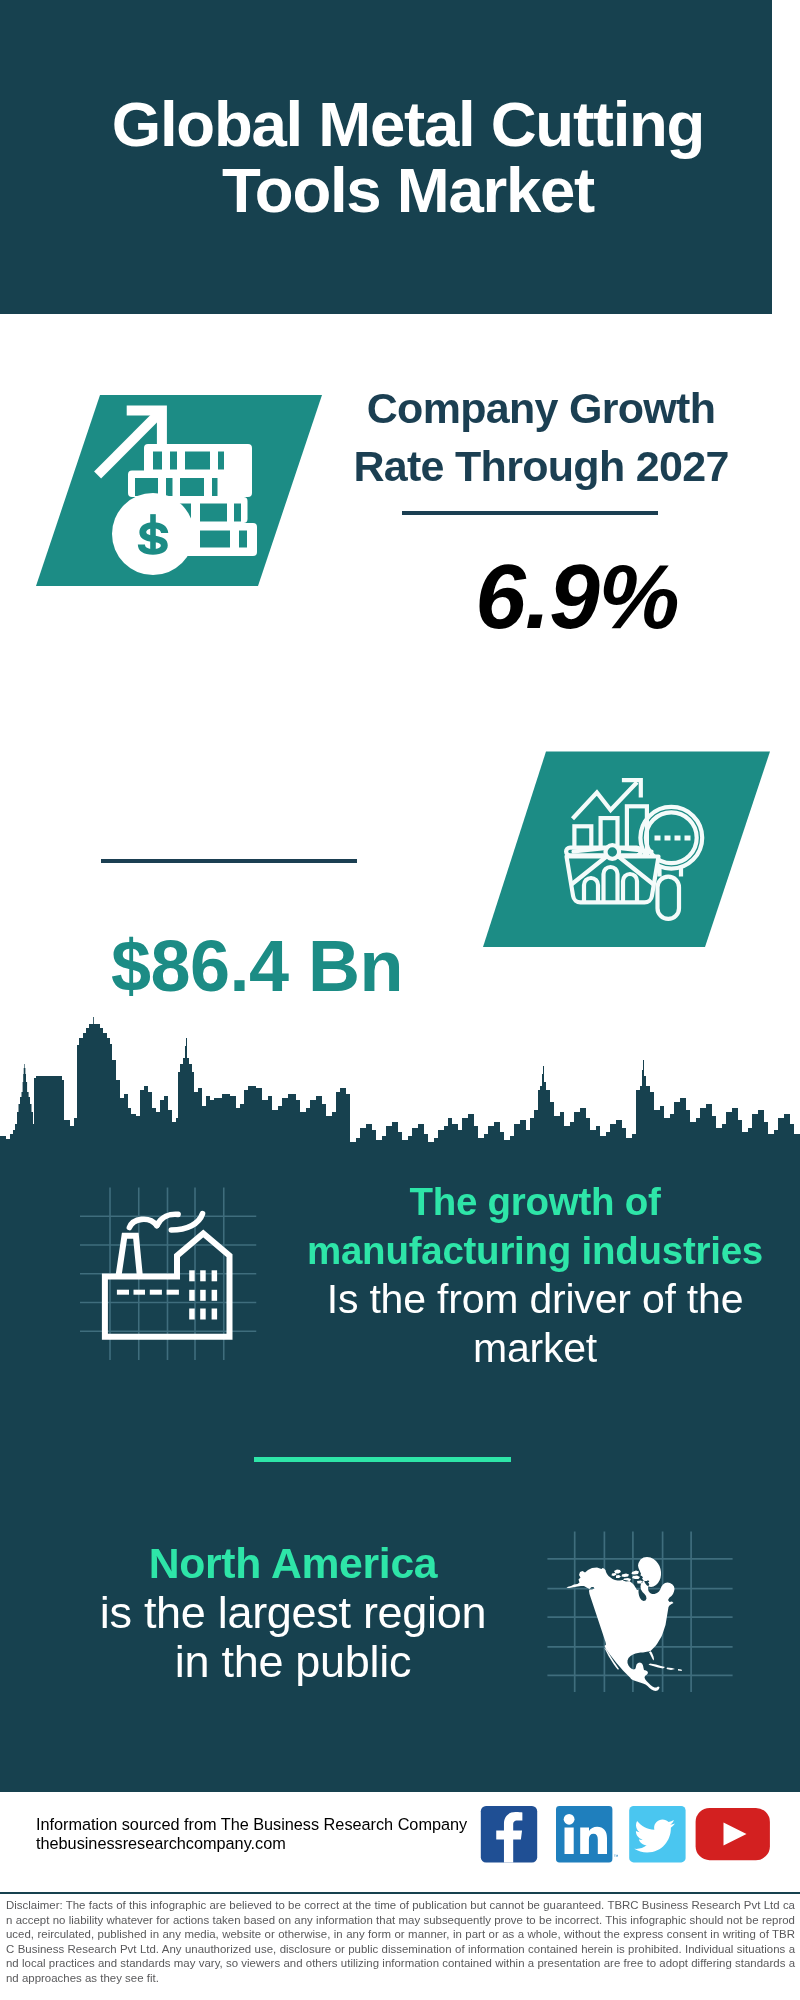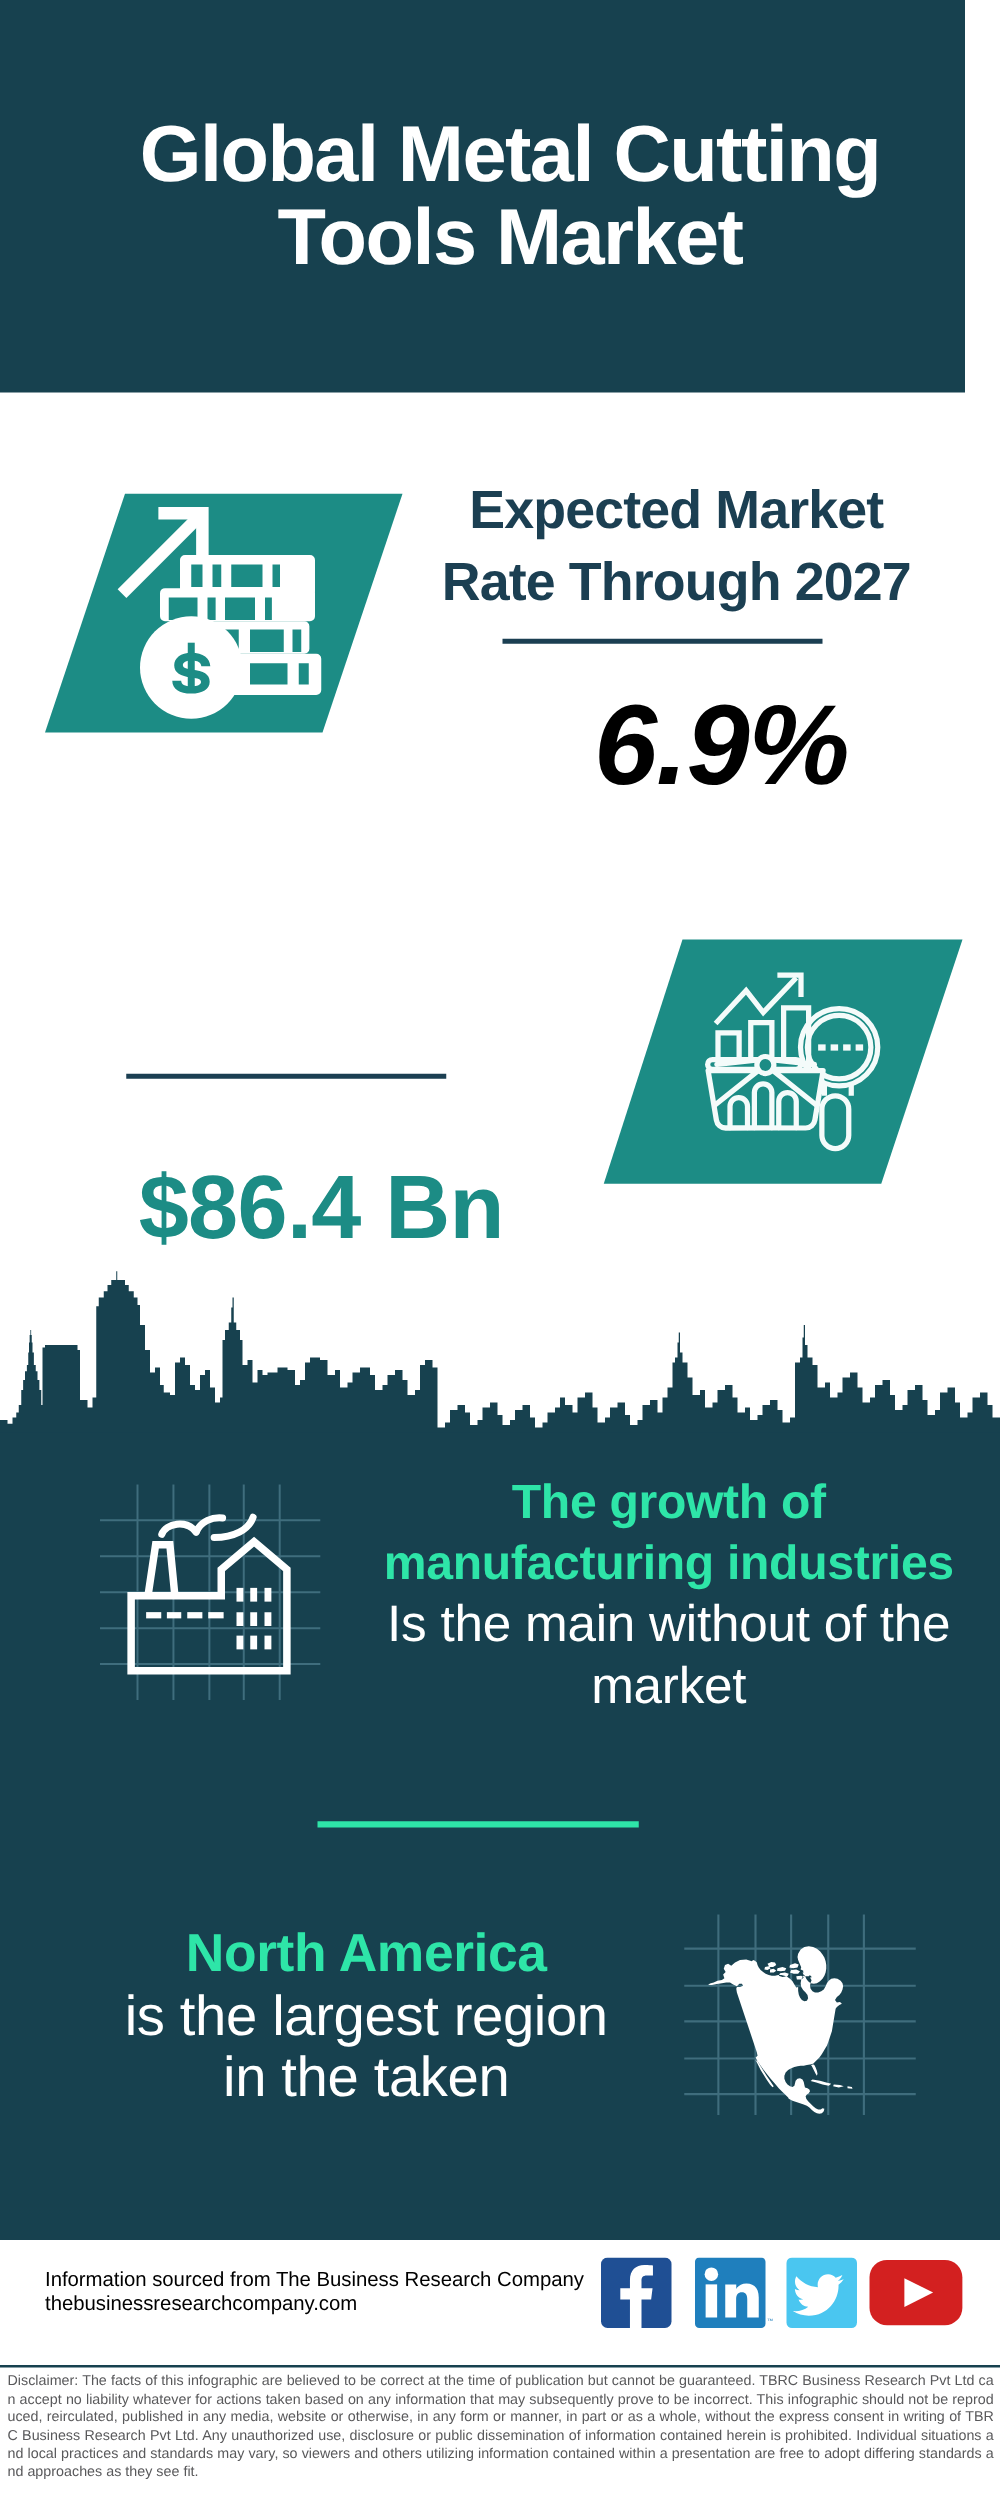--- a/index.html
+++ b/index.html
@@ -98,39 +98,39 @@
           <path d="M123,125 c-13.5,0 -22,6.8 -22,16.2 c0,9.6 8.2,14.2 22,15.8 c9,1 12.6,2.3 12.6,5.6
                    c0,3.6 -4.6,5.6 -12.6,5.6 c-8.4,0 -12.8,-2.4 -13,-7.2 h-11.5 c0.3,10.6 9,16.6 24.5,16.6
                    c14.5,0 23.8,-5.6 23.8,-15.3 c0,-9.7 -7.8,-13.8 -23,-15.7 c-9.4,-1.2 -11.6,-2.8 -11.6,-5.8
                    c0,-3.3 4.2,-5.8 11.3,-5.8 c7.9,0 12.1,2.7 12.5,7.5 h11.6 c-0.5,-10.4 -9,-17.5 -24.6,-17.5 z"></path>
         </g>
       </g>
     </g>
   </svg>
 
   <div class="blk1-title">
-    <div>Expected Market</div>
+    <div>Company Growth</div>
     <div>Rate Through 2027</div>
   </div>
   <div class="rule1"></div>
   <div class="val1">6.9%</div>
 
   <div class="blk2-title">
   </div>
   <div class="rule2"></div>
   <div class="val2">$86.4 Bn</div>
 
   <div class="dark"></div>
   <svg class="skyline" viewBox="0 0 800 131" preserveAspectRatio="none">
     <path fill="#17414f" d="M0,131.0 L0,121.0 L6,121.0 L6,124.0 L10,124.0 L10,119.0 L13,119.0 L13,115.0 L15,115.0 L15,109.0 L17,109.0 L17,97.0 L18.5,97.0 L18.5,89.0 L20,89.0 L20,82.0 L21.5,82.0 L21.5,77.0 L22.6,77.0 L22.6,67.0 L23.2,67.0 L23.2,59.0 L23.7,59.0 L23.7,53.0 L24.3,53.0 L24.3,49.0 L24.9,49.0 L24.9,53.0 L25.4,53.0 L25.4,59.0 L26,59.0 L26,67.0 L27.1,67.0 L27.1,77.0 L28.6,77.0 L28.6,82.0 L30,82.0 L30,89.0 L31.5,89.0 L31.5,97.0 L33,97.0 L33,109.0 L34,109.0 L34,63.0 L36,63.0 L36,61.0 L60,61.0 L60,61.0 L62,61.0 L62,65.0 L64,65.0 L64,105.0 L70,105.0 L70,111.0 L74,111.0 L74,103.0 L77,103.0 L77,30.0 L79,30.0 L79,23.0 L83,23.0 L83,18.0 L86,18.0 L86,13.0 L89,13.0 L89,9.0 L92.3,9.0 L92.3,9.0 L93,9.0 L93,2.0 L93.8,2.0 L93.8,9.0 L97,9.0 L97,9.0 L100,9.0 L100,13.0 L103,13.0 L103,18.0 L107,18.0 L107,23.0 L110,23.0 L110,29.0 L112,29.0 L112,45.0 L116,45.0 L116,65.0 L120,65.0 L120,83.0 L124,83.0 L124,79.0 L128,79.0 L128,93.0 L131,93.0 L131,99.0 L136,99.0 L136,101.0 L140,101.0 L140,75.0 L144,75.0 L144,71.0 L148,71.0 L148,77.0 L152,77.0 L152,93.0 L156,93.0 L156,97.0 L160,97.0 L160,85.0 L164,85.0 L164,81.0 L168,81.0 L168,95.0 L172,95.0 L172,107.0 L176,107.0 L176,103.0 L178,103.0 L178,57.0 L180,57.0 L180,49.0 L183,49.0 L183,43.0 L185,43.0 L185,31.0 L186,31.0 L186,23.0 L187,23.0 L187,43.0 L189,43.0 L189,49.0 L192,49.0 L192,57.0 L194,57.0 L194,77.0 L198,77.0 L198,73.0 L202,73.0 L202,91.0 L206,91.0 L206,81.0 L210,81.0 L210,85.0 L214,85.0 L214,83.0 L222,83.0 L222,79.0 L230,79.0 L230,81.0 L236,81.0 L236,93.0 L240,93.0 L240,89.0 L244,89.0 L244,75.0 L248,75.0 L248,71.0 L256,71.0 L256,73.0 L262,73.0 L262,85.0 L268,85.0 L268,81.0 L272,81.0 L272,95.0 L278,95.0 L278,91.0 L282,91.0 L282,83.0 L288,83.0 L288,79.0 L296,79.0 L296,85.0 L300,85.0 L300,97.0 L306,97.0 L306,93.0 L310,93.0 L310,85.0 L316,85.0 L316,81.0 L322,81.0 L322,89.0 L326,89.0 L326,101.0 L332,101.0 L332,97.0 L336,97.0 L336,77.0 L340,77.0 L340,73.0 L346,73.0 L346,79.0 L350,79.0 L350,127.0 L356,127.0 L356,123.0 L360,123.0 L360,113.0 L366,113.0 L366,109.0 L372,109.0 L372,115.0 L376,115.0 L376,125.0 L382,125.0 L382,121.0 L386,121.0 L386,111.0 L392,111.0 L392,107.0 L398,107.0 L398,117.0 L402,117.0 L402,125.0 L408,125.0 L408,121.0 L412,121.0 L412,113.0 L418,113.0 L418,109.0 L424,109.0 L424,119.0 L428,119.0 L428,127.0 L434,127.0 L434,123.0 L438,123.0 L438,115.0 L444,115.0 L444,111.0 L448,111.0 L448,103.0 L452,103.0 L452,109.0 L458,109.0 L458,115.0 L462,115.0 L462,103.0 L468,103.0 L468,99.0 L474,99.0 L474,111.0 L478,111.0 L478,123.0 L484,123.0 L484,119.0 L488,119.0 L488,111.0 L494,111.0 L494,107.0 L500,107.0 L500,117.0 L504,117.0 L504,125.0 L510,125.0 L510,121.0 L514,121.0 L514,109.0 L520,109.0 L520,105.0 L526,105.0 L526,115.0 L530,115.0 L530,103.0 L534,103.0 L534,95.0 L538,95.0 L538,75.0 L540,75.0 L540,71.0 L542,71.0 L542,59.0 L543,59.0 L543,51.0 L544,51.0 L544,67.0 L546,67.0 L546,75.0 L550,75.0 L550,87.0 L554,87.0 L554,101.0 L560,101.0 L560,97.0 L564,97.0 L564,111.0 L570,111.0 L570,107.0 L574,107.0 L574,97.0 L580,97.0 L580,93.0 L586,93.0 L586,103.0 L590,103.0 L590,115.0 L596,115.0 L596,111.0 L600,111.0 L600,121.0 L606,121.0 L606,117.0 L610,117.0 L610,109.0 L616,109.0 L616,105.0 L622,105.0 L622,113.0 L626,113.0 L626,123.0 L632,123.0 L632,119.0 L636,119.0 L636,75.0 L640,75.0 L640,71.0 L642,71.0 L642,55.0 L643,55.0 L643,45.0 L644,45.0 L644,61.0 L646,61.0 L646,71.0 L650,71.0 L650,77.0 L654,77.0 L654,95.0 L660,95.0 L660,91.0 L664,91.0 L664,103.0 L670,103.0 L670,99.0 L674,99.0 L674,87.0 L680,87.0 L680,83.0 L686,83.0 L686,95.0 L690,95.0 L690,107.0 L696,107.0 L696,103.0 L700,103.0 L700,93.0 L706,93.0 L706,89.0 L712,89.0 L712,101.0 L716,101.0 L716,113.0 L722,113.0 L722,109.0 L726,109.0 L726,97.0 L732,97.0 L732,93.0 L738,93.0 L738,105.0 L742,105.0 L742,117.0 L748,117.0 L748,113.0 L752,113.0 L752,99.0 L758,99.0 L758,95.0 L764,95.0 L764,107.0 L768,107.0 L768,119.0 L774,119.0 L774,115.0 L778,115.0 L778,103.0 L784,103.0 L784,99.0 L790,99.0 L790,109.0 L794,109.0 L794,119.0 L800,119.0 L800,119.0 L800,119.0 L800,131.0 Z"></path>
   </svg>
   <div class="blk3-text">
     <div class="hl">The growth of</div>
     <div class="hl">manufacturing industries</div>
-    <div>Is the main without of the</div>
+    <div>Is the from driver of the</div>
     <div>market</div>
   </div>
   <div class="rule3"></div>
 
   <svg class="icon3" viewBox="0 0 200 200">
     <g stroke="#3f6d7d" stroke-width="1.6" fill="none">
       <path d="M50,7.5 V180 M78.75,7.5 V180 M107.5,7.5 V180 M135,7.5 V180 M163.75,7.5 V180"></path>
       <path d="M20,36.25 H196.25 M20,65 H196.25 M20,93.75 H196.25 M20,122.5 H196.25 M20,151.25 H196.25"></path>
     </g>
     <g fill="none" stroke="#ffffff" stroke-width="6" stroke-linecap="butt" stroke-linejoin="miter">
@@ -208,21 +208,21 @@
     <g stroke="#3f6d7d" stroke-width="1.7" fill="none">
       <path d="M28.7,15.6 V175.9 M58.4,15.6 V175.9 M86.9,15.6 V175.9 M116.6,15.6 V175.9 M145.1,15.6 V175.9"></path>
       <path d="M1.4,42.9 H186.6 M1.4,72.6 H186.6 M1.4,101.1 H186.6 M1.4,130.8 H186.6 M1.4,159.3 H186.6"></path>
     </g>
     <path id="na-map" fill="#ffffff" d="M55.5,53.0 L51.0,51.5 L46.0,52.0 L42.0,54.0 L39.0,56.5 L36.5,55.0 L34.0,56.0 L33.0,59.0 L34.5,61.5 L32.5,63.5 L33.5,66.5 L31.5,68.0 L28.0,68.5 L25.0,70.0 L22.0,70.8 L20.5,72.0 L23.5,72.0 L27.5,71.2 L31.5,70.5 L35.0,70.0 L38.0,70.0 L40.5,71.5 L43.5,73.0 L45.5,71.0 L47.5,71.0 L48.5,72.5 L46.0,73.5 L43.5,73.5 L43.0,75.0 L43.5,78.0 L44.5,81.0 L45.5,84.0 L46.5,87.0 L47.5,90.0 L48.5,93.0 L49.5,96.0 L50.5,99.0 L51.5,102.0 L52.5,105.0 L53.5,108.0 L54.5,111.0 L55.5,114.0 L56.5,117.0 L57.5,120.0 L58.5,123.0 L59.5,126.0 L60.0,128.5 L58.5,130.0 L60.0,133.0 L62.5,137.0 L65.0,141.0 L67.5,145.0 L70.0,148.5 L72.0,151.5 L73.0,153.0 L72.0,153.8 L70.0,151.5 L67.5,148.0 L65.0,144.0 L62.5,140.0 L60.5,136.0 L59.0,133.0 L58.0,131.5 L60.5,133.5 L63.5,138.0 L67.0,142.5 L70.5,147.0 L74.0,151.0 L77.0,154.5 L80.0,157.5 L82.5,160.0 L84.5,162.0 L85.0,163.0 L88.0,164.5 L91.0,165.5 L94.0,166.5 L97.0,167.5 L99.5,168.5 L101.5,170.0 L103.5,172.0 L105.5,173.5 L107.5,174.5 L109.5,175.0 L111.5,174.5 L113.0,173.0 L113.5,171.0 L112.0,170.5 L110.5,171.5 L108.5,171.5 L106.5,170.5 L104.5,169.0 L102.5,167.0 L100.5,165.0 L99.0,163.0 L98.5,161.0 L99.5,159.5 L101.0,158.5 L102.0,157.0 L101.5,155.5 L100.0,154.5 L98.0,154.0 L97.5,152.0 L97.0,149.5 L96.0,147.5 L94.0,146.5 L92.0,147.0 L90.5,148.5 L90.0,150.5 L89.5,152.5 L88.0,153.5 L86.0,153.0 L84.0,151.5 L82.5,149.5 L81.5,147.0 L81.5,144.5 L82.5,142.0 L84.5,140.0 L87.0,138.5 L89.5,137.5 L92.0,137.0 L94.5,136.5 L97.0,136.5 L99.5,136.0 L102.0,135.5 L104.0,135.0 L105.5,136.0 L106.5,138.0 L107.5,140.5 L108.0,143.0 L107.5,144.5 L106.5,143.0 L105.5,141.0 L104.5,139.0 L103.5,137.0 L102.5,135.5 L103.5,136.0 L105.5,134.0 L107.5,132.0 L109.5,130.0 L111.0,128.0 L112.5,125.5 L114.0,123.0 L115.5,120.5 L116.5,118.0 L117.5,115.0 L118.5,112.0 L119.5,109.0 L120.0,106.0 L120.5,103.0 L121.0,100.0 L121.5,97.0 L122.0,94.0 L122.5,91.0 L123.5,89.5 L125.5,88.0 L127.5,87.0 L126.0,85.5 L123.5,86.0 L122.0,84.0 L123.5,81.5 L125.5,80.0 L127.0,78.0 L128.0,75.5 L128.5,73.0 L128.0,70.5 L126.5,68.5 L124.0,67.0 L121.5,66.5 L119.0,67.0 L117.0,68.5 L115.5,70.5 L114.5,73.0 L113.0,75.5 L111.0,77.0 L108.5,78.0 L106.0,78.0 L104.0,77.0 L102.5,75.0 L102.0,72.5 L102.5,70.0 L103.5,67.5 L103.0,65.0 L101.0,63.5 L98.5,63.5 L96.5,65.0 L95.0,67.5 L94.5,70.5 L95.0,73.5 L96.5,76.0 L98.5,78.0 L100.0,80.0 L100.5,82.5 L99.5,84.5 L97.5,85.0 L95.5,84.0 L94.0,82.0 L93.0,79.5 L92.5,76.5 L92.5,73.5 L91.0,74.0 L89.5,71.5 L88.0,69.0 L86.0,67.0 L84.0,65.5 L81.5,64.5 L79.0,64.0 L76.5,64.0 L74.0,64.5 L71.5,64.5 L69.0,64.0 L66.5,63.0 L64.5,61.5 L62.5,60.0 L61.0,58.0 L60.0,56.0 L59.5,54.0 L58.0,52.5 L56.5,52.0 Z M92.5,47.0 L94.5,43.5 L97.5,41.5 L101.0,41.0 L104.5,41.5 L107.5,43.0 L110.0,45.0 L112.0,47.5 L113.5,50.0 L114.5,53.0 L115.0,56.0 L115.0,59.0 L114.5,62.0 L113.5,64.5 L112.0,67.0 L110.0,69.0 L107.5,70.5 L105.0,71.0 L102.5,70.5 L100.5,69.0 L99.0,67.0 L98.0,64.5 L97.0,62.0 L95.5,59.0 L94.0,55.5 L92.5,52.0 L92.0,49.5 Z M68.0,55.0 L71.0,53.5 L74.0,54.0 L75.0,56.0 L72.5,57.5 L69.5,57.5 Z M76.0,58.5 L80.0,57.5 L83.0,58.5 L82.0,60.5 L78.5,61.0 L75.5,60.5 Z M70.0,59.5 L73.0,59.0 L75.0,60.5 L73.0,62.0 L70.0,62.0 Z M78.0,62.5 L82.0,62.0 L85.0,63.0 L84.0,65.0 L80.0,65.5 L77.0,64.5 Z M86.0,56.0 L90.0,54.5 L93.0,55.5 L92.0,58.0 L88.5,58.5 L85.5,58.0 Z M87.0,60.0 L91.0,59.5 L94.0,61.0 L92.5,63.0 L89.0,63.0 L86.0,62.0 Z M95.0,57.0 L99.0,56.0 L102.0,57.5 L100.5,60.0 L97.0,60.5 L94.5,59.5 Z M66.0,57.5 L69.0,57.0 L70.5,58.5 L68.0,60.0 L65.5,59.5 Z M96.0,62.0 L100.0,61.5 L103.0,63.0 L101.0,65.0 L97.5,65.0 Z M102.0,66.0 L106.0,65.0 L109.0,66.5 L107.0,68.5 L103.5,68.5 Z M91.0,65.0 L95.0,64.5 L97.0,66.0 L95.0,67.5 L91.5,67.5 Z M104.0,147.5 L110.0,148.5 L115.0,150.0 L119.0,151.0 L117.0,152.5 L112.0,151.5 L107.0,150.0 L102.5,148.8 Z M121.0,151.5 L126.0,152.0 L129.0,153.0 L125.0,154.0 L120.5,153.0 Z M132.0,153.0 L135.5,153.5 L136.0,155.0 L132.0,154.5 Z"></path>
   </svg>
 
   <div class="blk4-text">
     <div class="hl">North America</div>
     <div>is the largest region</div>
-    <div>in the taken</div>
+    <div>in the public</div>
   </div>
 
   <svg class="icon2" viewBox="0 0 300 208">
     <polygon points="68,5.5 292,5.5 227,201 5,201" fill="#1c8c85"></polygon>
     <g fill="none" stroke="#f4fbfa" stroke-width="4.2" stroke-linecap="butt" stroke-linejoin="miter">
 
       <polyline points="94.5,72.8 118.9,46.5 132.6,64 159,36.2"></polyline>
 
       <polyline points="143.9,34.1 162.8,34.1 162.8,51.5"></polyline>
 

